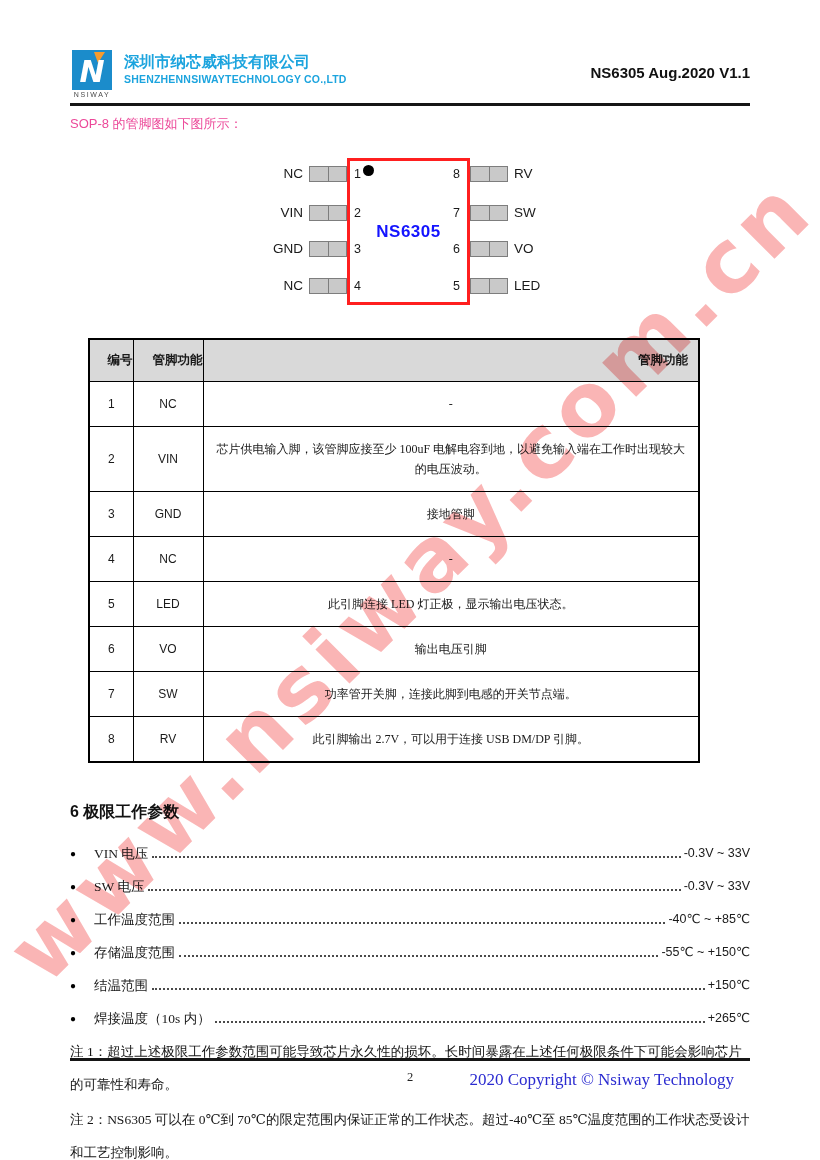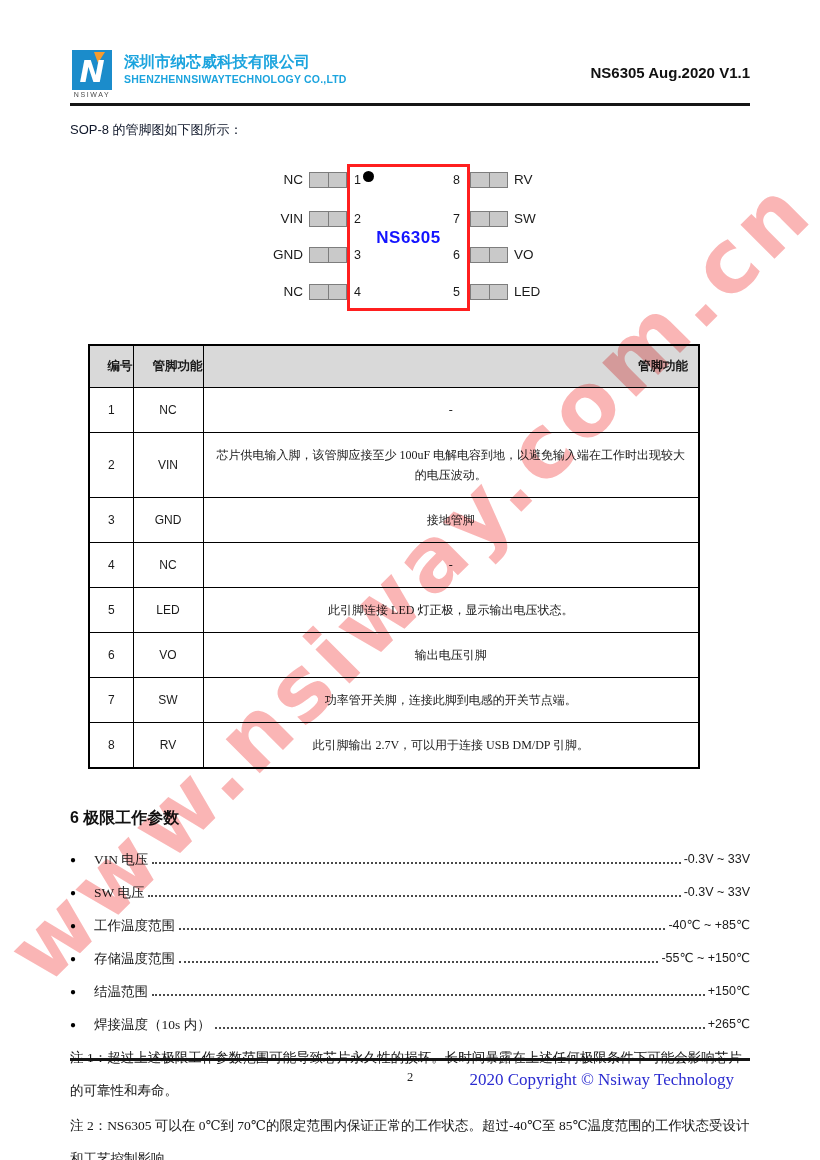--- a/index.html
+++ b/index.html
@@ -14,21 +14,21 @@
   .logo-brand { font-size:7px; letter-spacing:1.6px; color:#4a4a4a; margin-top:1px; white-space:nowrap; }
   .company { display:flex; flex-direction:column; justify-content:center; padding-top:2px; }
   .company-cn { color:#1ca4de; font-weight:bold; font-size:15.5px; line-height:20px; }
   .company-en { color:#1ca4de; font-weight:bold; font-size:10.5px; line-height:15px; letter-spacing:0.2px; }
   .hdr-spacer { flex:1; }
   .doc-version { font-weight:bold; font-size:15px; padding-top:14px; color:#111; }
   .rule { border:none; height:3px; background:#161616; margin-top:5px; }
 
   
   .sec-title { font-size:16px; font-weight:bold; color:#111; margin-top:10px; }
-  .intro { font-size:13px; margin-top:15px; color:#0f172a; }
+  .intro { font-size:13px; margin-top:9px; color:#ec4899; }
 
   
   .pin-diagram { position:relative; height:178px; margin-top:10px; }
   .chip-body { position:absolute; left:277px; top:15px; width:123px; height:147px;
                border:3px solid #ff1f1f; background:#fff; }
   .chip-label { position:absolute; left:277px; top:79px; width:123px; text-align:center;
                 color:#1414ff; font-weight:bold; font-size:17px; letter-spacing:0.5px; }
   .pin1-dot { position:absolute; left:293px; top:22px; width:11px; height:11px;
               border-radius:50%; background:#000; }
   .pin-row { position:absolute; left:0; right:0; height:16px; }

